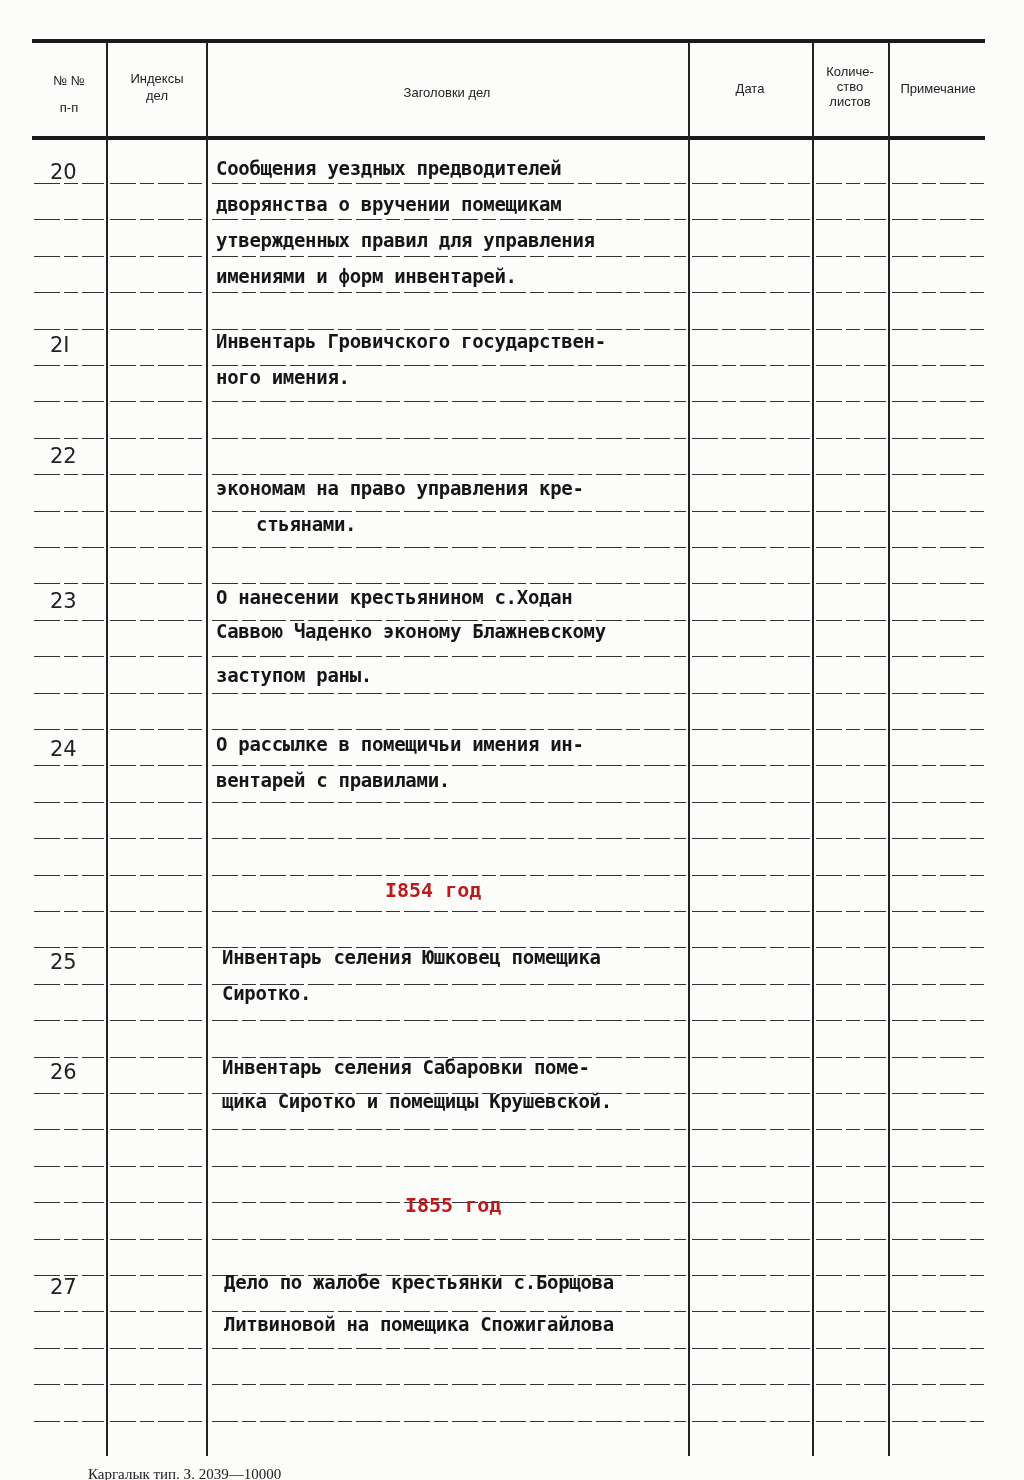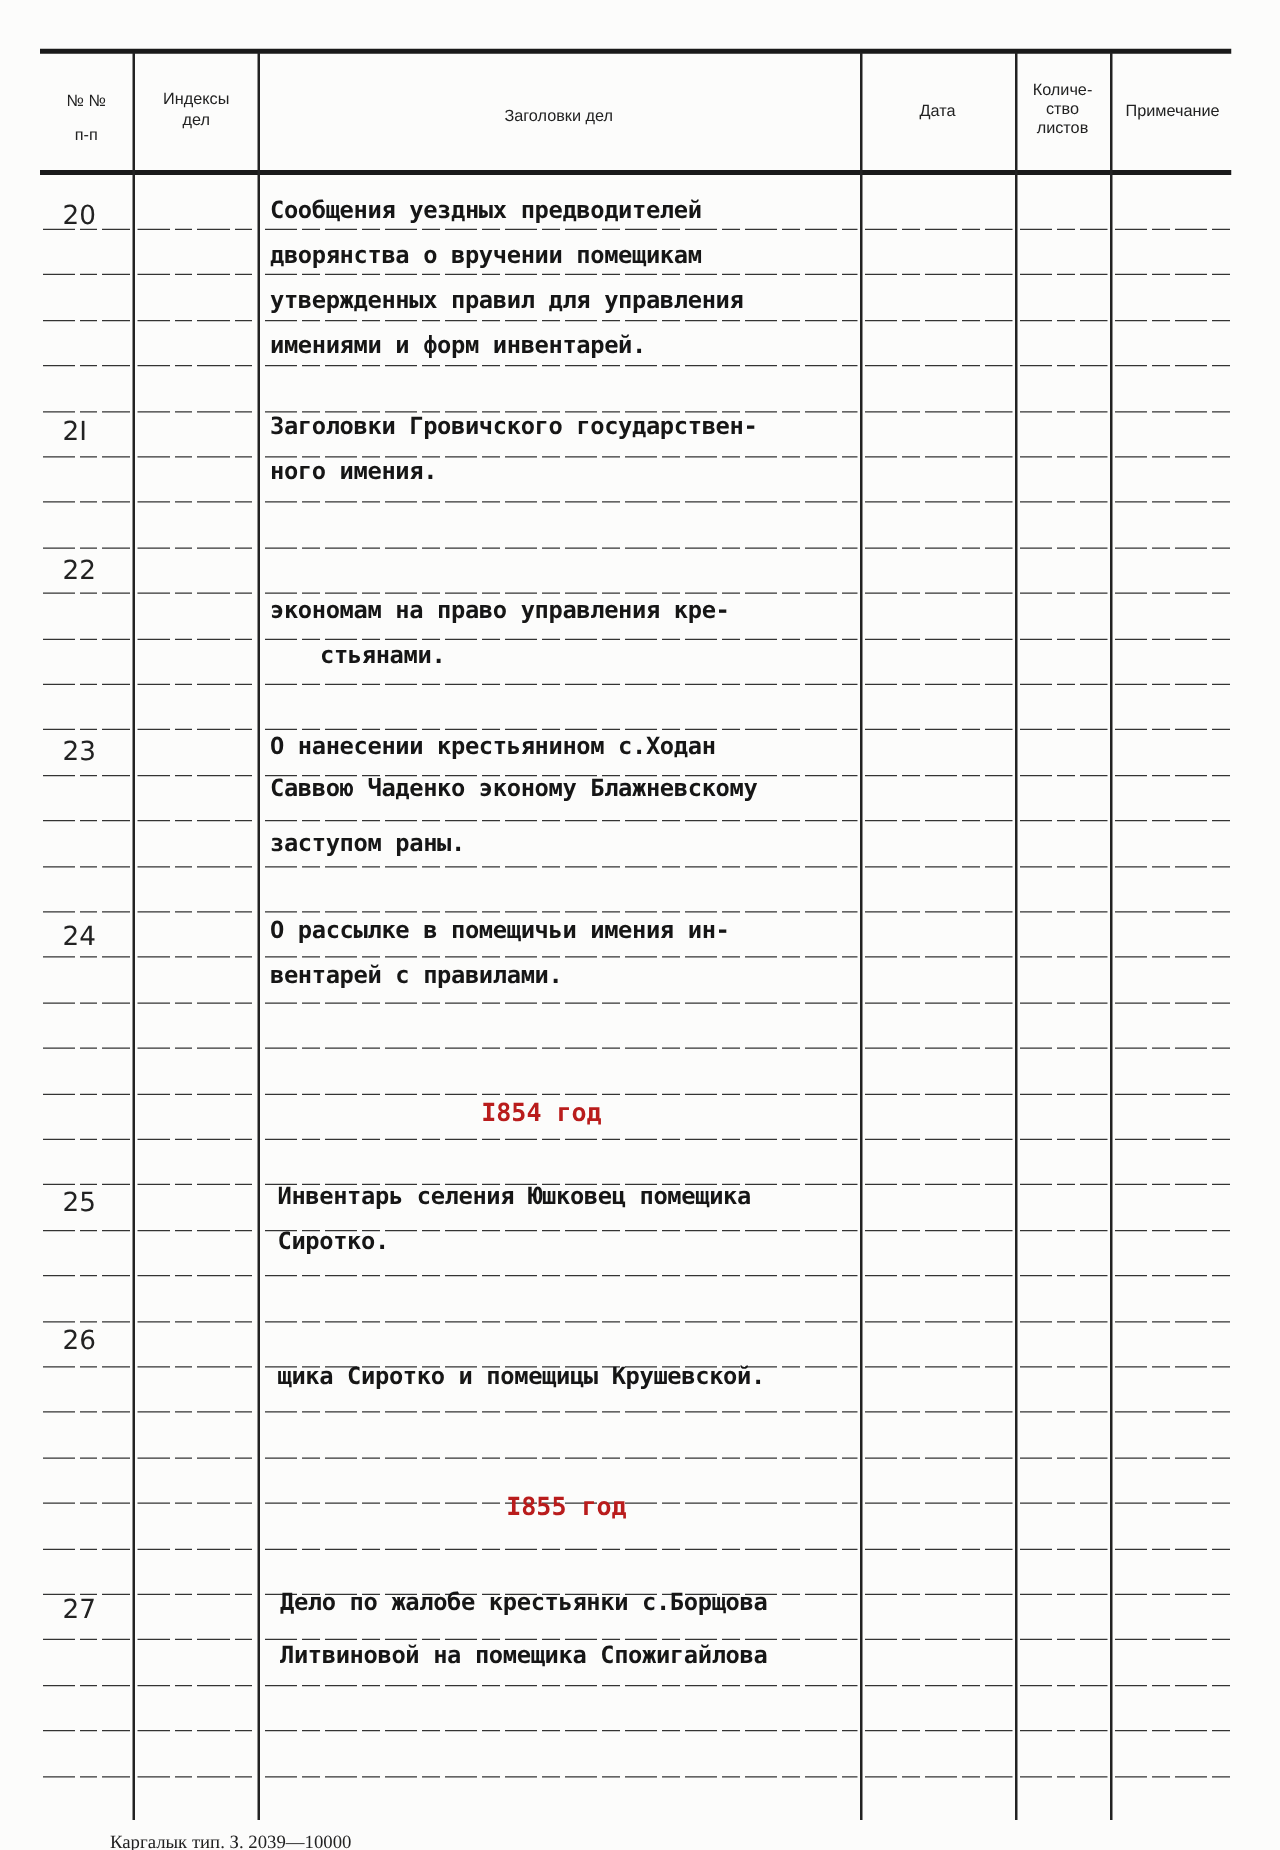--- a/index.html
+++ b/index.html
@@ -258,21 +258,21 @@
       <div class="row-line" style="left: 892px; top: 1421px; width: 92px;"></div>
     </div>
 
   <div class="num" style="left:50px; top:160px;">20</div>
   <div class="title-line" style="top:157px;">Сообщения уездных предводителей</div>
   <div class="title-line" style="top:193px;">дворянства о вручении помещикам</div>
   <div class="title-line" style="top:229px;">утвержденных правил для управления</div>
   <div class="title-line" style="top:265px;">имениями и форм инвентарей.</div>
 
   <div class="num" style="left:50px; top:333px;">2I</div>
-  <div class="title-line" style="top:330px;">Заголовки Гровичского государствен-</div>
+  <div class="title-line" style="top:330px;">Инвентарь Гровичского государствен-</div>
   <div class="title-line" style="top:366px;">ного имения.</div>
 
   <div class="num" style="left:50px; top:444px;">22</div>
   <div class="title-line" style="top:477px;">экономам на право управления кре-</div>
   <div class="title-line" style="top:513px;margin-left:40px;">стьянами.</div>
 
   <div class="num" style="left:50px; top:589px;">23</div>
   <div class="title-line" style="top:586px;">О нанесении крестьянином с.Ходан</div>
   <div class="title-line" style="top:620px;">Саввою Чаденко эконому Блажневскому</div>
   <div class="title-line" style="top:664px;">заступом раны.</div>
@@ -281,20 +281,21 @@
   <div class="title-line" style="top:733px;">О рассылке в помещичьи имения ин-</div>
   <div class="title-line" style="top:769px;">вентарей с правилами.</div>
 
   <div class="year" style="left:385px; top:878px;">I854 год</div>
 
   <div class="num" style="left:50px; top:950px;">25</div>
   <div class="title-line" style="top:946px; left:222px;">Инвентарь селения Юшковец помещика</div>
   <div class="title-line" style="top:982px; left:222px;">Сиротко.</div>
 
   <div class="num" style="left:50px; top:1060px;">26</div>
+  <div class="title-line" style="top:1056px; left:222px;">Инвентарь селения Сабаровки поме-</div>
   <div class="title-line" style="top:1090px; left:222px;">щика Сиротко и помещицы Крушевской.</div>
 
   <div class="year" style="left:405px; top:1193px;">I855 год</div>
 
   <div class="num" style="left:50px; top:1275px;">27</div>
   <div class="title-line" style="top:1271px; left:224px;">Дело по жалобе крестьянки с.Борщова</div>
   <div class="title-line" style="top:1313px; left:224px;">Литвиновой на помещика Спожигайлова</div>
 
   <div class="footer">Каргалык тип. З. 2039—10000</div>
 </div>

